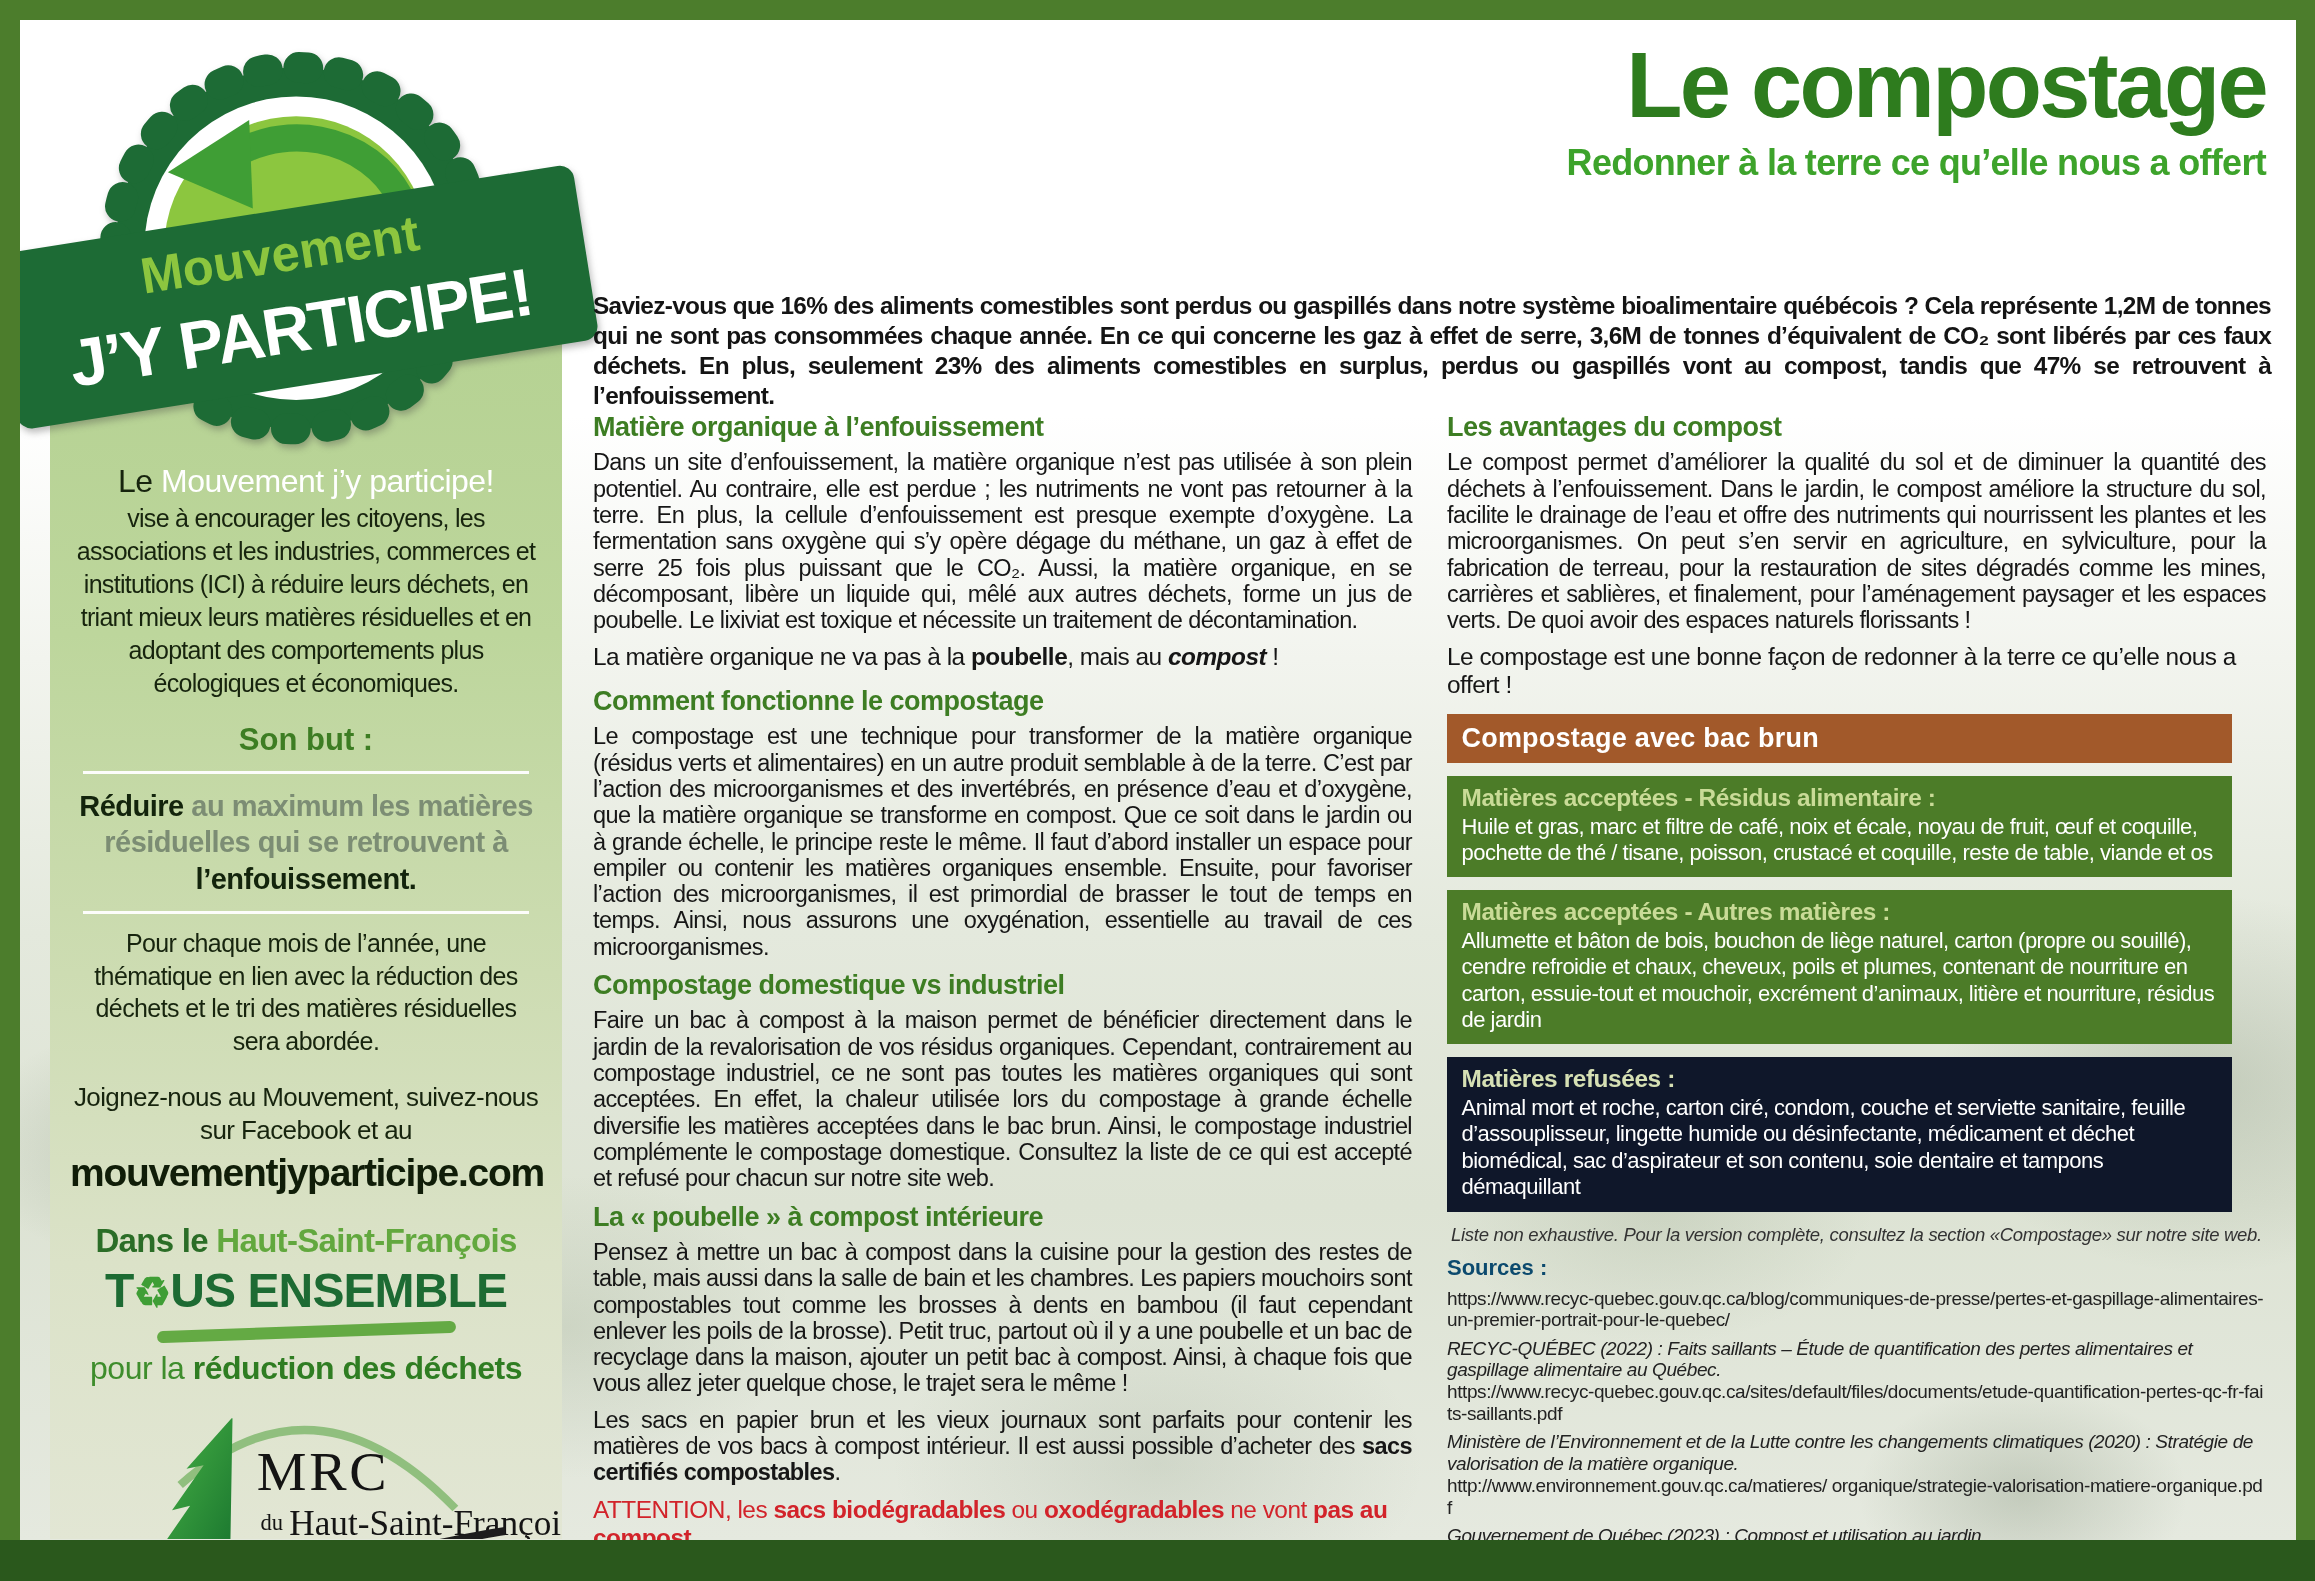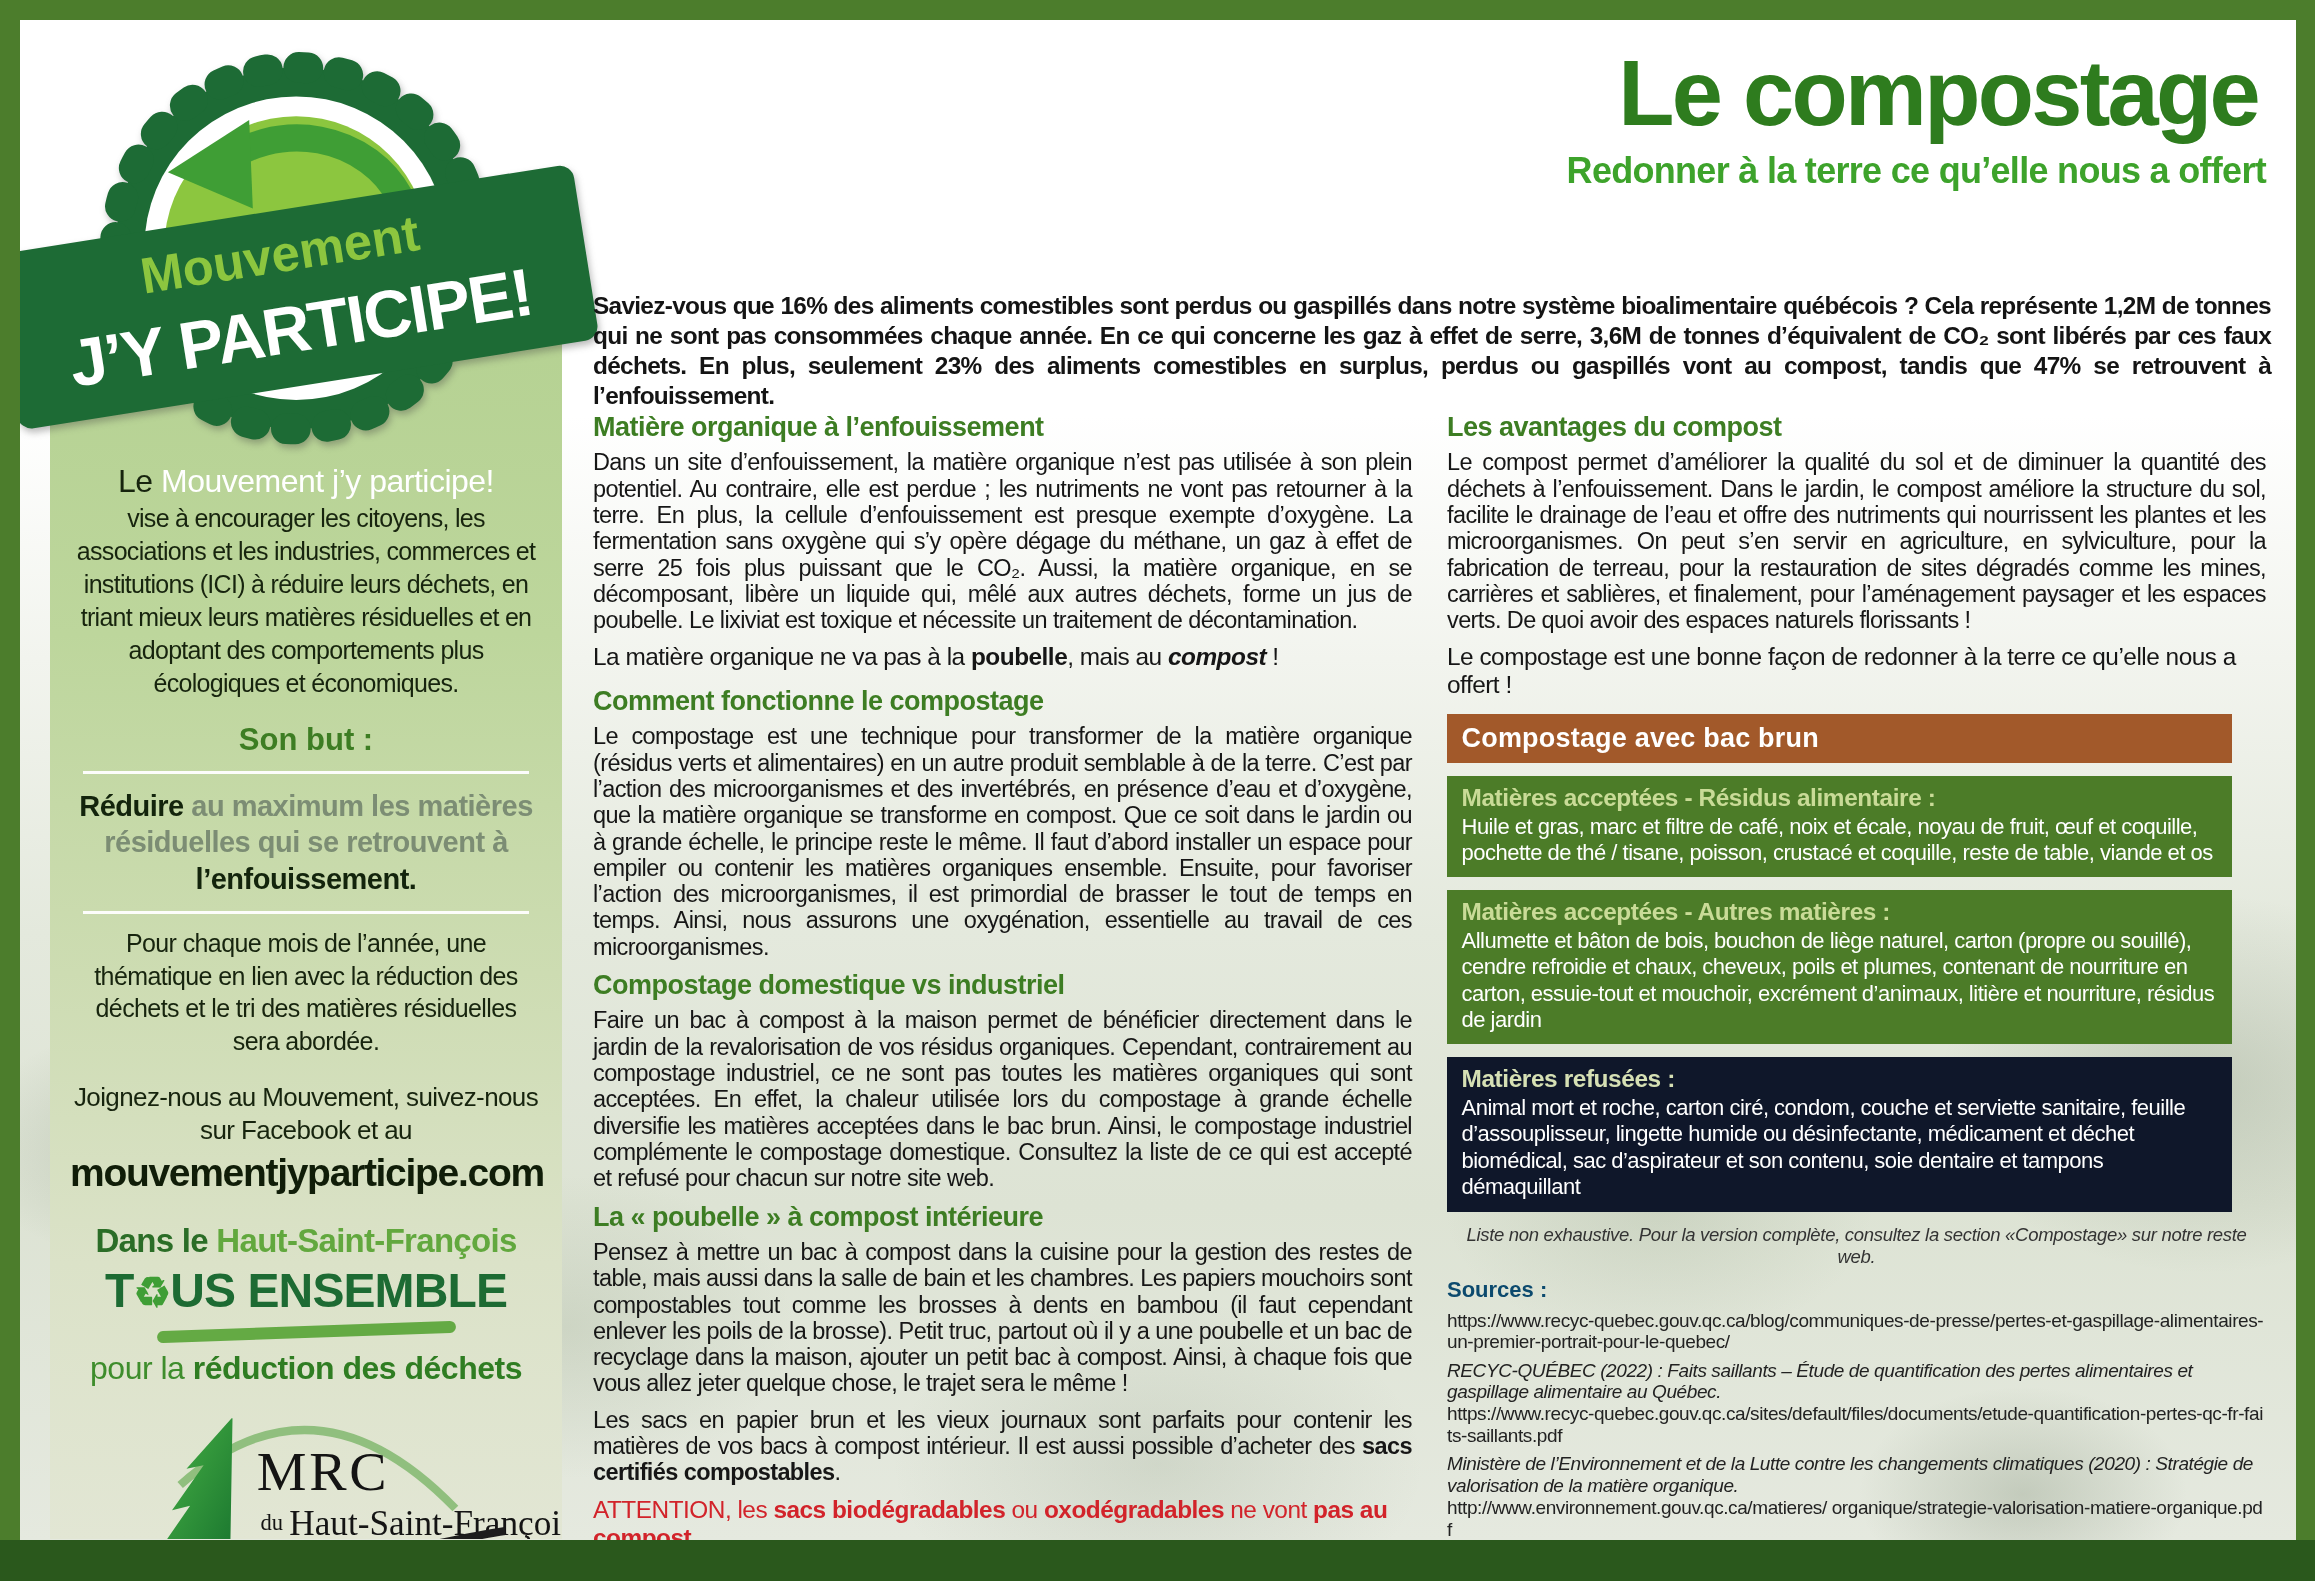--- a/index.html
+++ b/index.html
@@ -50,21 +50,21 @@
 
   
   .brand{position:absolute;left:593px;top:65px;line-height:1;}
   .brand-word{font-size:61px;letter-spacing:-1.8px;}
   .brand-word .mrc{color:#8cc63f;font-weight:bold;}
   .brand-word .hsf{color:#7d7e81;font-weight:bold;}
   .brand-word .env{color:#7d7e81;font-weight:normal;}
   .brand-muni{margin-top:23.5px;font-size:24.4px;color:#7a7b7e;letter-spacing:-0.4px;}
   .brand-region{margin-top:2.7px;font-size:39px;font-weight:bold;color:#6d6e71;letter-spacing:-0.7px;}
   .masthead{position:absolute;left:1407px;top:42px;width:859px;text-align:right;}
-  .title{font-size:92px;font-weight:bold;color:#2e7c1e;letter-spacing:-2.7px;line-height:.95;margin:8px;}
+  .title{font-size:92px;font-weight:bold;color:#2e7c1e;letter-spacing:-2.7px;line-height:.95;margin:0;}
   .subtitle{margin-top:12.7px;font-size:36px;font-weight:bold;color:#3da32b;letter-spacing:-0.7px;}
 
   
   .intro{position:absolute;left:593px;top:291px;width:1678px;font-size:24.4px;font-weight:bold;
          line-height:1.23;letter-spacing:-0.7px;text-align:justify;color:#141414;}
 
   
   .col{position:absolute;top:412px;width:819px;color:#161616;}
   .col-left{left:593px;}
   .col-right{left:1447px;}
@@ -191,21 +191,21 @@
     <div class="box box-green">
       <div class="box-title">Matières acceptées - Autres matières :</div>
       <div class="box-body">Allumette et bâton de bois, bouchon de liège naturel, carton (propre ou souillé), cendre refroidie et chaux, cheveux, poils et plumes, contenant de nourriture en carton, essuie-tout et mouchoir, excrément d’animaux, litière et nourriture, résidus de jardin</div>
     </div>
 
     <div class="box box-red">
       <div class="box-title">Matières refusées :</div>
       <div class="box-body">Animal mort et roche, carton ciré, condom, couche et serviette sanitaire, feuille d’assouplisseur, lingette humide ou désinfectante, médicament et déchet biomédical, sac d’aspirateur et son contenu, soie dentaire et tampons démaquillant</div>
     </div>
 
-    <div class="note">Liste non exhaustive. Pour la version complète, consultez la section «Compostage» sur notre reste web.</div>
+    <div class="note">Liste non exhaustive. Pour la version complète, consultez la section «Compostage» sur notre site web.</div>
 
     <div class="sources">
       <div class="sources-label">Sources :</div>
       <div class="source">
         <div class="source-url">https://www.recyc-quebec.gouv.qc.ca/blog/communiques-de-presse/pertes-et-gaspillage-alimentaires-un-premier-portrait-pour-le-quebec/</div>
       </div>
       <div class="source">
         <div class="source-title">RECYC-QUÉBEC (2022) : Faits saillants – Étude de quantification des pertes alimentaires et gaspillage alimentaire au Québec.</div>
         <div class="source-url">https://www.recyc-quebec.gouv.qc.ca/sites/default/files/documents/etude-quantification-pertes-qc-fr-faits-saillants.pdf</div>
       </div>

